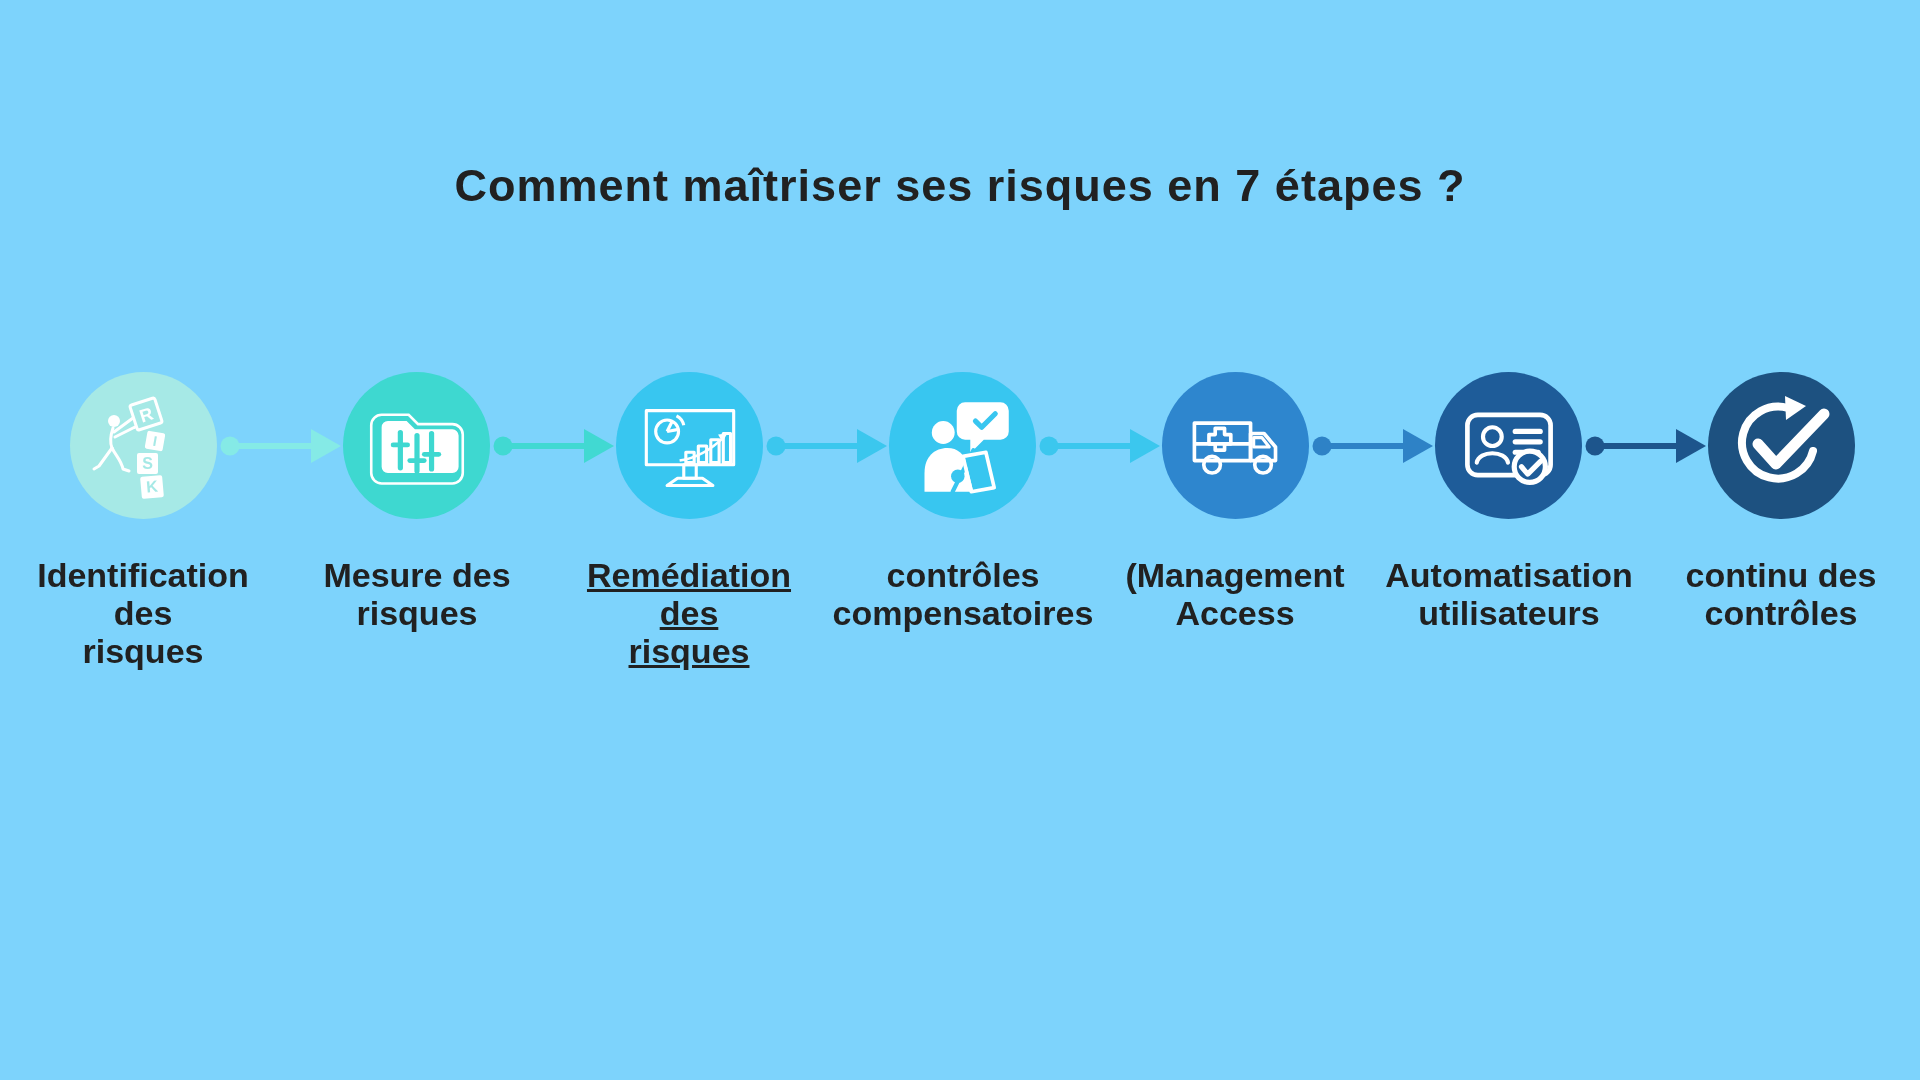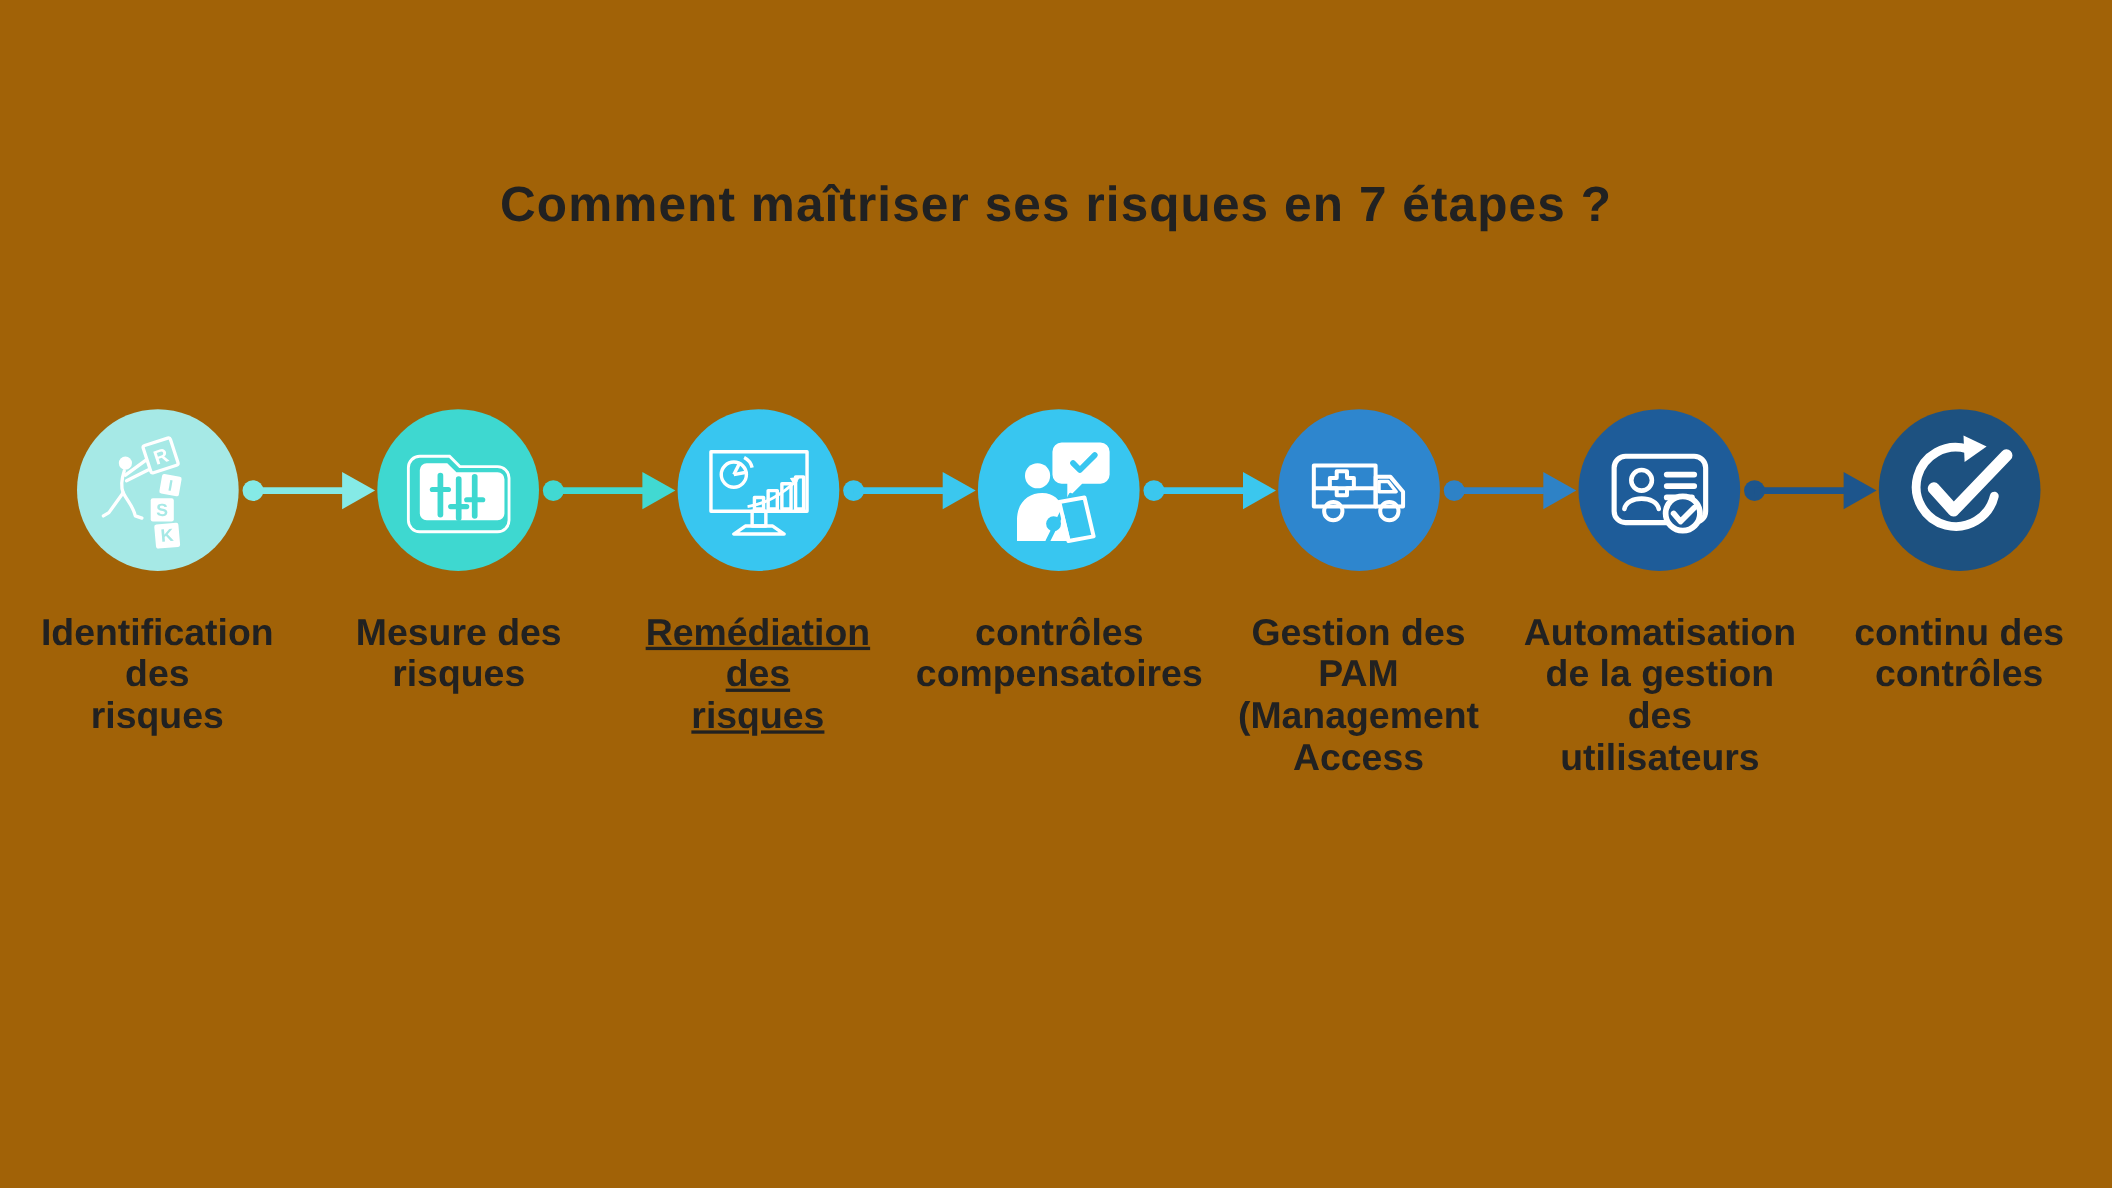--- a/index.html
+++ b/index.html
@@ -10,21 +10,21 @@
   .circle{position:absolute;top:372px;width:147px;height:147px;border-radius:50%;
           display:flex;align-items:center;justify-content:center;}
   .label{position:absolute;top:556px;width:270px;text-align:center;
          font-size:34px;font-weight:bold;line-height:38px;}
   .connector{position:absolute;top:424px;width:126px;height:44px;}
   svg{display:block;}
 </style>
 </head>
 <body>
 
-<div id="stage" style="background-color: #a16207;">
+<div id="stage" style="background-color: #7dd3fc;">
 
   <div class="title" style="color: rgb(33, 33, 33);">Comment maîtriser ses risques en 7 étapes ?</div>
 
   <div class="circle" style="left: 70px; background-color: rgb(166, 233, 230); color: rgb(166, 233, 230);">
     <svg width="112" height="112" viewBox="0 0 112 112">
       <g stroke="#fff" stroke-width="3" fill="none" stroke-linecap="round" stroke-linejoin="round">
         <circle cx="26" cy="31" r="6" fill="#fff" stroke="none"></circle>
         <path d="M25,38 C22,47 22,53 24,58"></path>
         <path d="M26,42 L45,28"></path>
         <path d="M27,47 L47,37"></path>
@@ -146,21 +146,20 @@
         <path d="M10,48 H64"></path>
         <path d="M30,33 h9 v6 h6 v9 h-6 v6 h-9 v-6 h-6 v-9 h6 z"></path>
         <path d="M64,38 h13 l11,13 v13 h-24 z"></path>
         <path d="M67,42 h8 l7,9 h-15 z" stroke-width="3"></path>
         <circle cx="27" cy="68" r="8"></circle>
         <circle cx="76" cy="68" r="8"></circle>
       </g>
     </svg>
   </div>
   <div class="label" style="left: 1100px; color: rgb(33, 33, 33);">
-    <div>Gestion des PAM</div>
     <div>(Management Access</div>
   </div>
 
   <svg class="connector" style="left: 1309px; color: rgb(46, 130, 198);" viewBox="0 0 126 44">
     <circle cx="13" cy="22" r="9.5" fill="currentColor"></circle>
     <line x1="13" y1="22" x2="97" y2="22" stroke="currentColor" stroke-width="6"></line>
     <polygon points="94,5 124,22 94,39" fill="currentColor"></polygon>
   </svg>
 
   <div class="circle" style="left: 1435px; background-color: rgb(30, 92, 153); color: rgb(30, 92, 153);">
@@ -174,21 +173,20 @@
         <path d="M56,36 h24"></path>
         <path d="M56,46 h24"></path>
         <path d="M56,56 h22"></path>
       </g>
       <circle cx="70" cy="70" r="15" fill="currentColor" stroke="#fff" stroke-width="5"></circle>
       <path d="M62,70 l6,7 l12,-12" stroke="#fff" stroke-width="5" fill="none" stroke-linecap="round" stroke-linejoin="round"></path>
     </svg>
   </div>
   <div class="label" style="left: 1374px; color: rgb(33, 33, 33);">
     <div>Automatisation</div>
-    <div>de la gestion des</div>
     <div>utilisateurs</div>
   </div>
 
   <svg class="connector" style="left: 1582px; color: rgb(29, 85, 140);" viewBox="0 0 126 44">
     <circle cx="13" cy="22" r="9.5" fill="currentColor"></circle>
     <line x1="13" y1="22" x2="97" y2="22" stroke="currentColor" stroke-width="6"></line>
     <polygon points="94,5 124,22 94,39" fill="currentColor"></polygon>
   </svg>
 
   <div class="circle" style="left: 1708px; background-color: rgb(29, 81, 128); color: rgb(29, 81, 128);">

